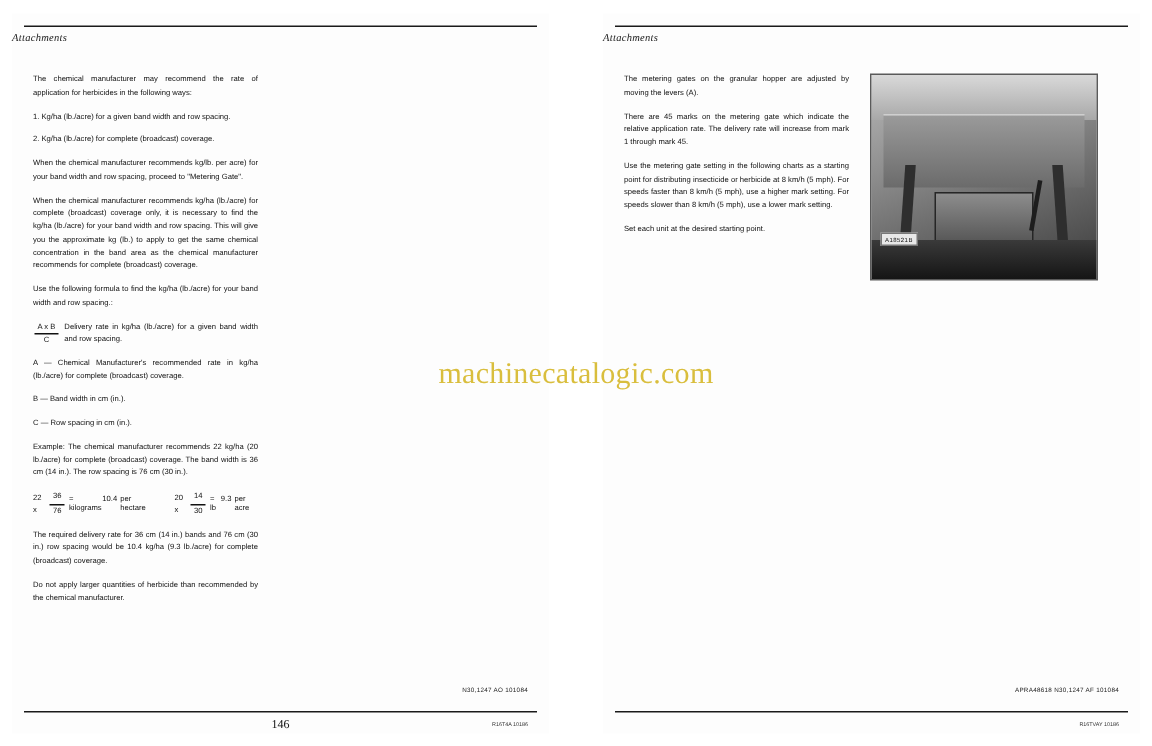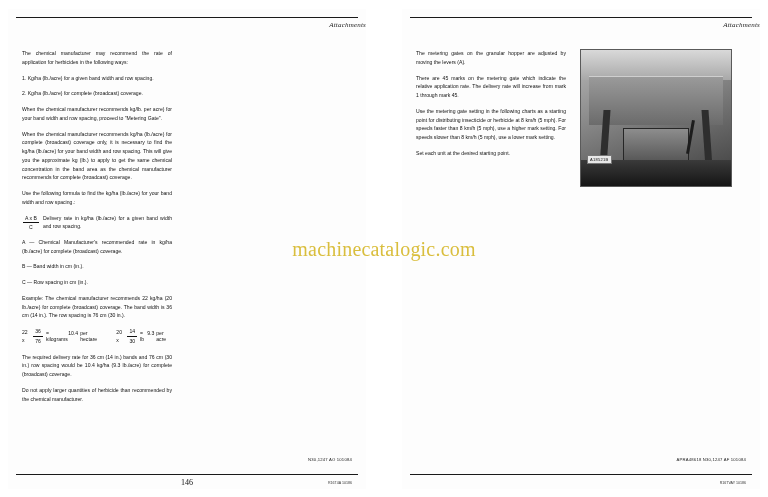--- a/index.html
+++ b/index.html
@@ -46,21 +46,21 @@
     right: 8px;
     bottom: 14px;
     border-bottom: 1px solid #1a1a1a;
   }
 
   .header-title {
     position: absolute;
     top: 12px;
     left: 0;
     right: 0;
-    text-align: right;
+    text-align: left;
     font-family: "Liberation Serif", serif;
     font-style: italic;
     font-size: 7px;
     color: #1a1a1a;
     letter-spacing: .2px;
   }
 
   .content {
     position: absolute;
     top: 40px;

